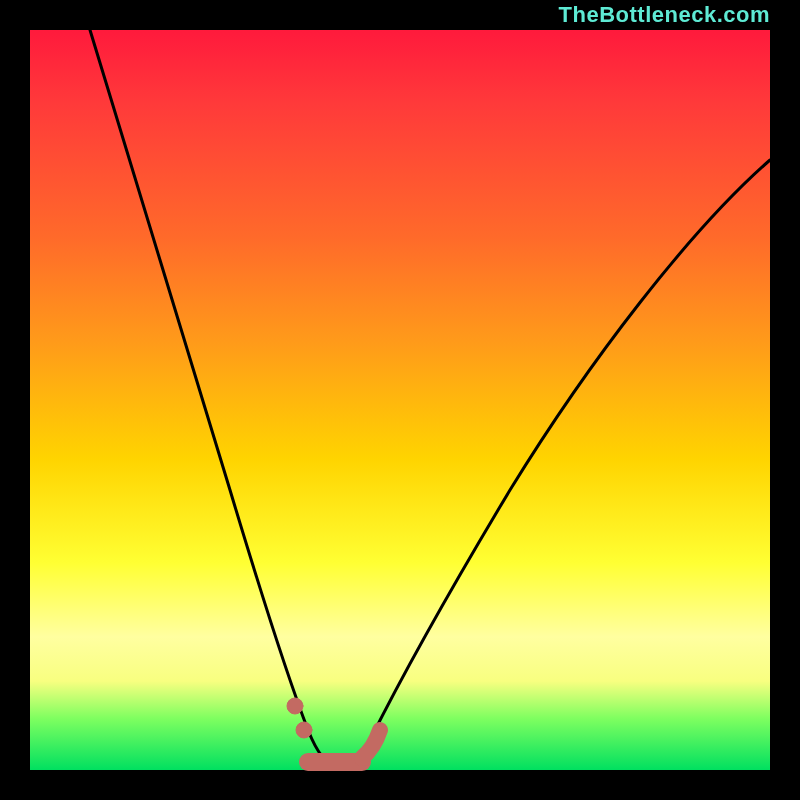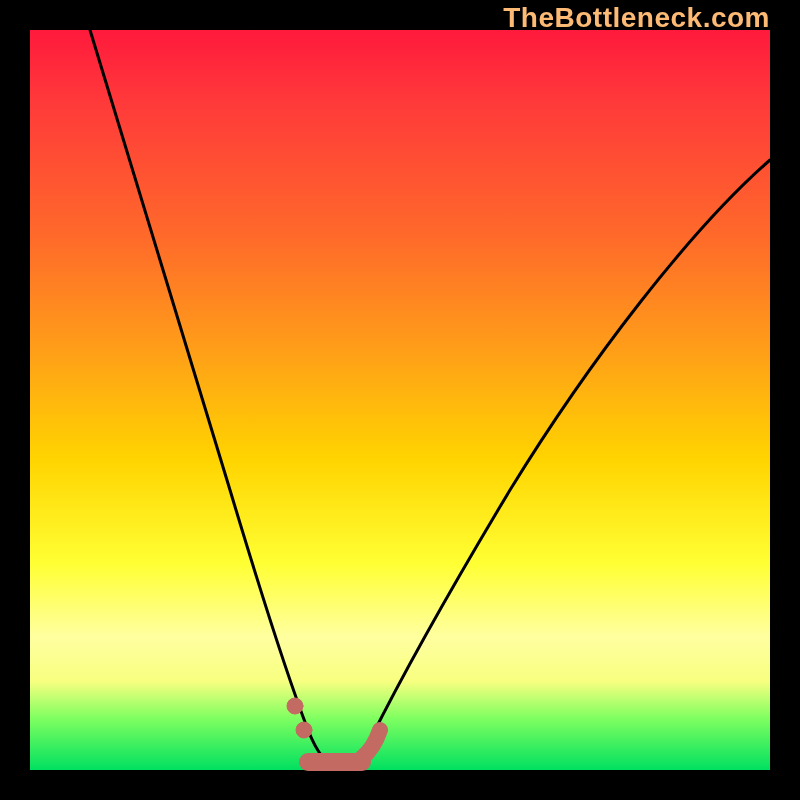--- a/index.html
+++ b/index.html
@@ -34,23 +34,23 @@
       #f8ff80 88%,
       #7fff60 93%,
       #00e060 100%
     );
   }
   .attribution {
     position: absolute;
     top: 2px;
     right: 30px;
     font-family: Arial, Helvetica, sans-serif;
-    font-size: 28px;
+    font-size: 22px;
     font-weight: bold;
-    color: #fdba74;
+    color: #5eead4;
     letter-spacing: 0.5px;
     white-space: nowrap;
   }
   svg.curve-layer {
     position: absolute;
     left: 0;
     top: 0;
     width: 740px;
     height: 740px;
     overflow: visible;

